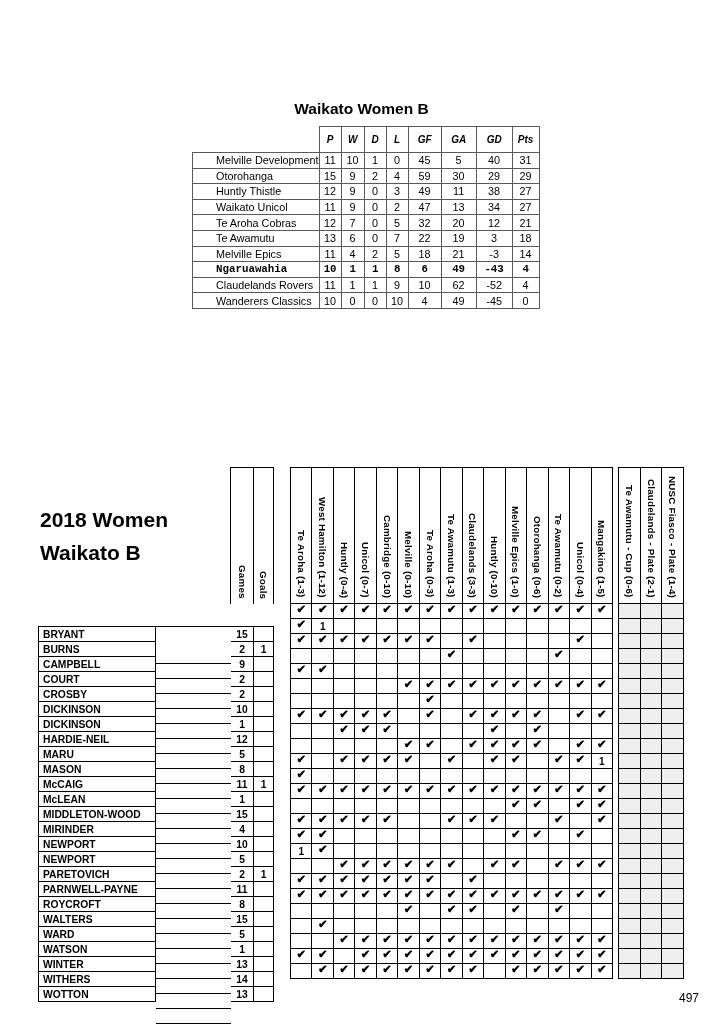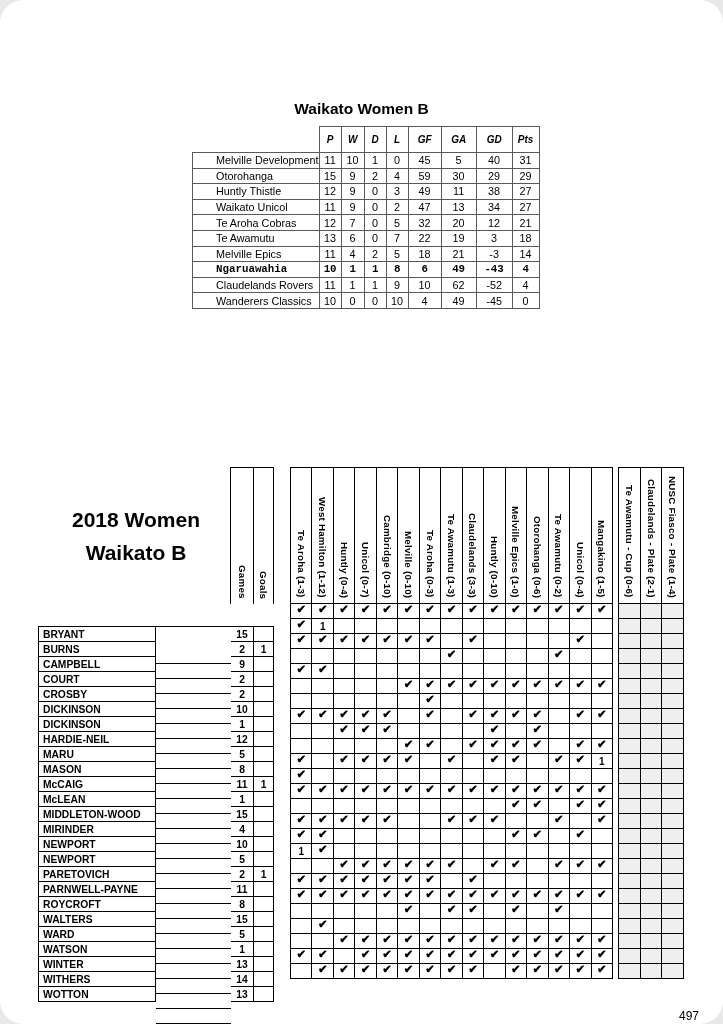--- a/index.html
+++ b/index.html
@@ -1,21 +1,20 @@
 <!DOCTYPE html>
 <html><head>
 <meta charset="utf-8">
 <style>
   * { box-sizing: border-box; }
   html,body { margin:0; padding:0; background:#e8e8e8; }
   .page {
     position:relative; width:723px; height:1024px; margin:0 auto;
     background:#ffffff; font-family:"Liberation Sans", sans-serif; color:#000;
     overflow:hidden;
-    border-radius:23px;
   }
 
   
   .league-title {
     position:absolute; left:192px; top:100px; width:339px;
     text-align:center; font-weight:bold; font-size:15.5px;
   }
   .league-table {
     position:absolute; left:192px; top:126px;
     border-collapse:collapse; table-layout:fixed;
@@ -29,21 +28,21 @@
   }
   .league-table tbody td {
     height:15.6px; font-size:10.8px; text-align:center;
   }
   .league-table tbody td.team { text-align:left; padding-left:23px; }
   .league-table tbody tr.bold td { font-weight:bold;font-family:Liberation Mono, monospace; }
 
   
   .matrix-title {
     position:absolute; left:40px; top:503px; width:192px;
-    text-align:center; font-weight:bold; font-size:21px; line-height:33px;
+    text-align:left; font-weight:bold; font-size:21px; line-height:33px;
   }
   .grid { position:absolute; display:grid; border-top:1px solid #000; border-left:1px solid #000; background:#fff; }
   .grid .cell {
     border-right:1px solid #000; border-bottom:1px solid #000;
     display:flex; align-items:center; justify-content:center;
     overflow:hidden; white-space:nowrap;
   }
   #stat-headers { left:230px; top:467px; grid-template-columns:23px 20px; grid-auto-rows:136px; }
   #stat-headers .cell { border-bottom:none; }
   #name-grid { left:38px; top:626px; grid-template-columns:117px 75px 23px 20px; grid-auto-rows:15px; }
@@ -59,21 +58,21 @@
     writing-mode:vertical-rl; text-orientation:sideways;
     font-weight:bold; font-size:9.8px; letter-spacing:0.2px;
   }
   .cell.surname  { justify-content:flex-start; padding-left:4px; font-weight:bold; font-size:10.3px; }
   .cell.firstname{ justify-content:flex-start; padding-left:4px; font-size:10px;margin-top:36px; }
   .cell.stat     { font-weight:bold; font-size:10.3px; }
   .check { font-size:11.5px; font-weight:bold; line-height:1; transform:translateY(-1px); }
   .goalnum { font-size:10px; font-weight:bold; }
 
   .page-number {
-    position:absolute; right:24px; top:991px; font-size:12px;margin-top:18px;
+    position:absolute; right:24px; top:991px; font-size:12px;
   }
 </style>
 </head>
 <body>
 
 <div class="page">
 
   <div class="league-title">Waikato Women B</div>
 
   <table class="league-table">

